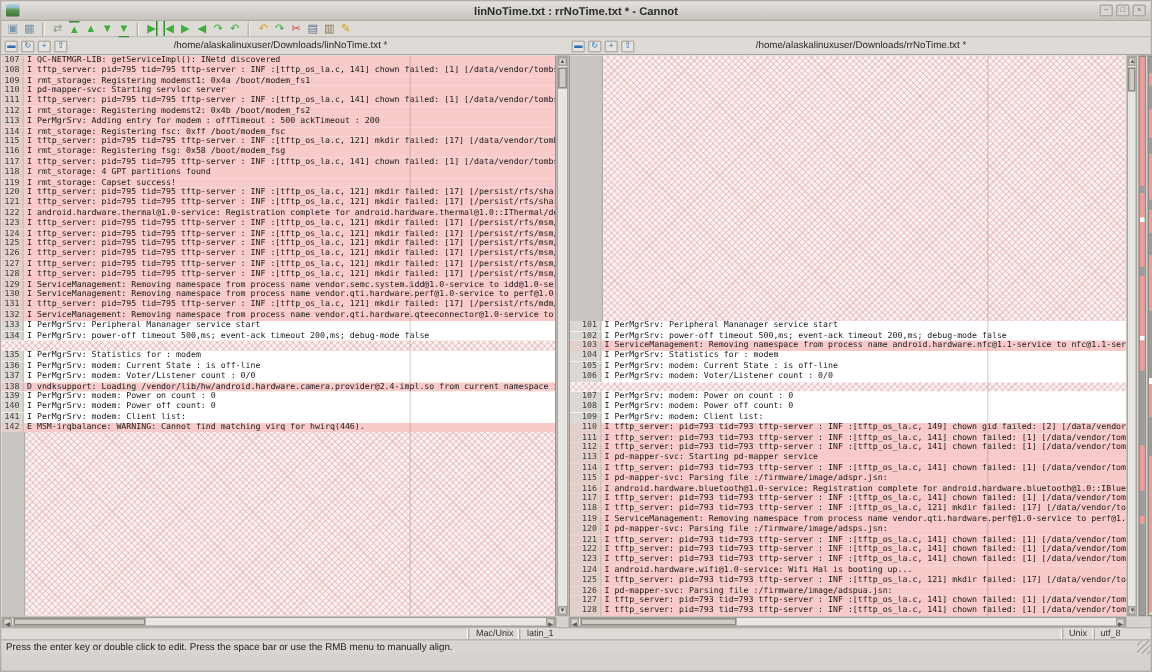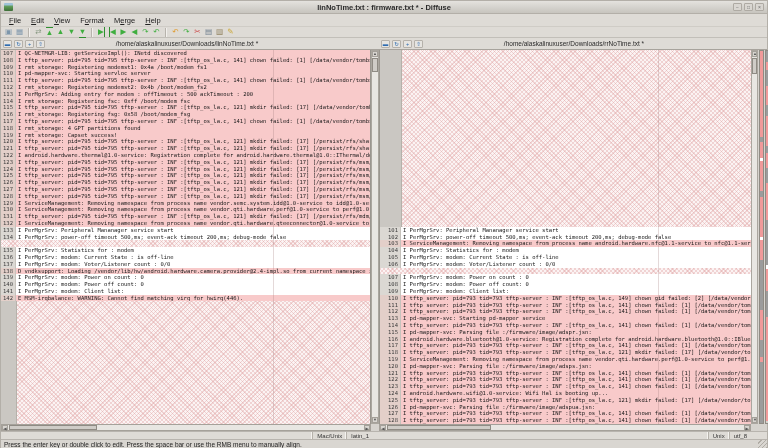--- a/index.html
+++ b/index.html
@@ -112,36 +112,28 @@
   .grip{position:absolute;right:0;bottom:0;width:9px;height:9px;
         background:repeating-linear-gradient(135deg,transparent 0 2px,#b0aca5 2px 3px);}
 </style>
 </head>
 <body>
 
 <div class="window">
 
   <div class="titlebar">
     <span class="app-icon"></span>
-    <span class="title">linNoTime.txt : firmware.txt * - Diffuse</span>
+    <span class="title">linNoTime.txt : rrNoTime.txt * - Cannot</span>
     <span class="win-controls">
         <span class="win-btn">−</span>
         <span class="win-btn">□</span>
         <span class="win-btn">×</span>
       </span>
   </div>
 
-  <div class="menubar">
-      <span class="menu-item"><u>F</u>ile</span>
-      <span class="menu-item"><u>E</u>dit</span>
-      <span class="menu-item"><u>V</u>iew</span>
-      <span class="menu-item">F<u>o</u>rmat</span>
-      <span class="menu-item">M<u>e</u>rge</span>
-      <span class="menu-item"><u>H</u>elp</span>
-    </div>
 
   <div class="toolbar">
       <span class="tool-btn">
         <span class="g" style="color: rgb(125, 150, 171);">▣</span>
       </span>
       <span class="tool-btn">
         <span class="g" style="color: rgb(125, 150, 171);">▦</span>
       </span>
       <span class="tool-sep"></span>
       <span class="tool-btn">

